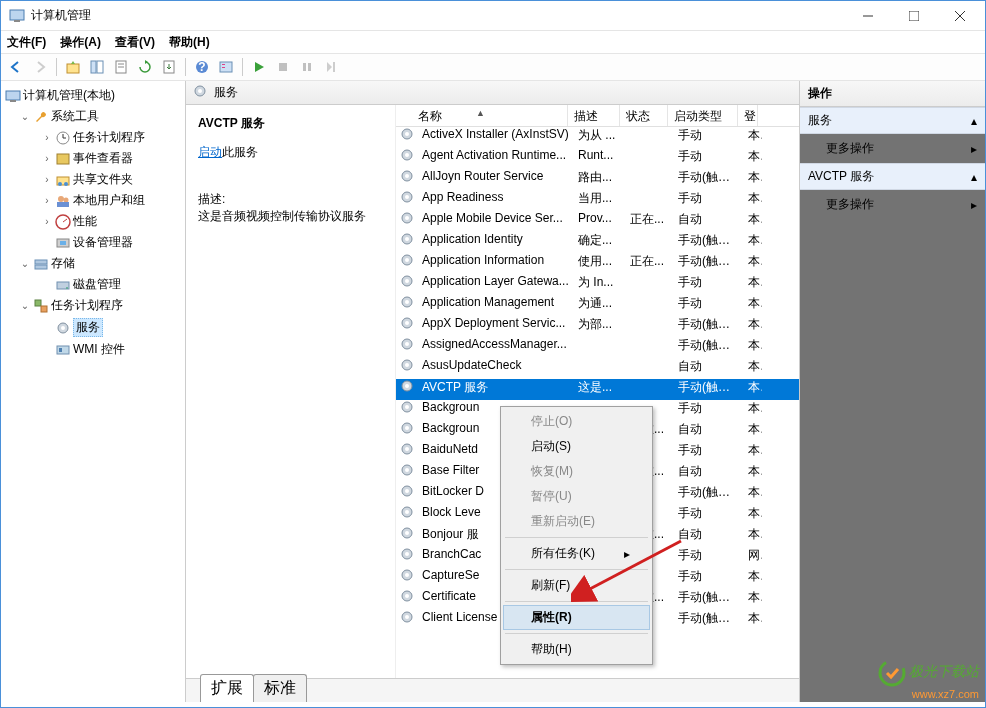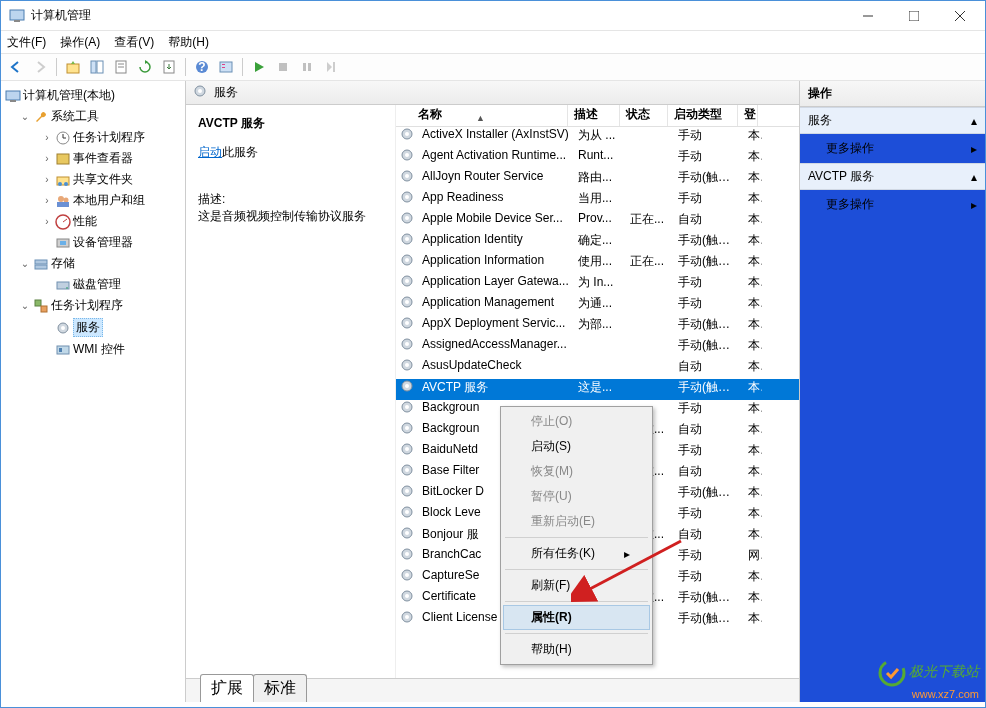--- a/index.html
+++ b/index.html
@@ -3,56 +3,56 @@
 <meta charset="utf-8">
 <style>
 * { box-sizing: border-box; margin: 0; padding: 0; font-family: "Microsoft YaHei", "Segoe UI", sans-serif; font-size: 12px; }
 body { background: #fff; width: 986px; height: 708px; overflow: hidden; position: relative; border: 1px solid #4a90d9; }
 .titlebar { height: 30px; display: flex; align-items: center; padding: 8px 2px; background: #fff; border-bottom: 1px solid #e5e5e5; }
 .titlebar .app-icon { width: 16px; height: 16px; margin: 0 6px; }
 .titlebar .title { flex: 1; }
 .win-controls { display: flex; }
 .win-btn { width: 46px; height: 30px; display: flex; align-items: center; justify-content: center; }
 .menubar { height: 22px; display: flex; align-items: center; padding: 0 6px; gap: 14px; }
-.menubar span { cursor: default; }
+.menubar span { cursor: default; font-weight: bold; }
 .toolbar { height: 28px; display: flex; align-items: center; padding: 0 4px; border-top: 1px solid #e5e5e5; border-bottom: 1px solid #e5e5e5; gap: 2px; background: #fdfdfd; }
 .tb-btn { width: 22px; height: 22px; display: flex; align-items: center; justify-content: center; border: 1px solid transparent; }
 .tb-sep { width: 1px; height: 18px; background: #ccc; margin: 0 3px; }
 .main { display: flex; height: calc(100% - 85px); }
 .tree-panel { width: 185px; border-right: 1px solid #ccc; padding: 4px 0; overflow: auto; }
 .tree-item { display: flex; align-items: center; padding: 2px 0 2px 4px; cursor: default; gap: 2px; white-space: nowrap; }
 .tree-item.indent1 { padding-left: 18px; }
 .tree-item.indent2 { padding-left: 40px; }
 .tree-item.selected .label { background: #cde8ff; border: 1px dotted #7ab8e8; padding: 0 2px; }
 .expander { width: 12px; height: 12px; display: flex; align-items: center; justify-content: center; font-size: 10px; color: #666; }
 .tree-icon { width: 16px; height: 16px; display: flex; align-items: center; justify-content: center; }
 .center { flex: 1; display: flex; flex-direction: column; border-right: 1px solid #ccc; }
 .center-header { height: 24px; background: linear-gradient(#f7f7f7,#ececec); border-bottom: 1px solid #ccc; display: flex; align-items: center; padding: 0 6px; gap: 6px; }
 .center-body { flex: 1; display: flex; overflow: hidden; }
 .detail-pane { width: 210px; padding: 10px 12px; border-right: 1px solid #eee; }
 .detail-pane .svc-name { font-weight: bold; margin-bottom: 12px; }
 .detail-pane .link { color: #0066cc; text-decoration: underline; display: inline; }
 .detail-pane .desc-label { margin-top: 30px; }
 .list-pane { flex: 1; overflow: hidden; position: relative; }
 .list-header { display: flex; background: #fff; border-bottom: 1px solid #e0e0e0; height: 22px; position: sticky; top: 0; }
-.list-header .col { padding: 3px 6px; border-right: 1px solid #e5e5e5; font-weight: bold; display:flex; align-items:flex-end; gap:4px;}
+.list-header .col { padding: 3px 6px; border-right: 1px solid #e5e5e5; font-weight: normal; display:flex; align-items:flex-start; gap:4px;}
 .list-body { overflow-y: scroll; overflow-x: scroll; height: calc(100% - 22px); }
 .row { display: flex; height: 21px; align-items: flex-start; white-space: nowrap; }
 .row.selected { background: #0078d7; color: #fff; }
 .row .cell { padding: 0 6px; overflow: hidden; text-overflow: ellipsis; }
 .row .svc-icon { width: 16px; height: 16px; margin-left: 4px; flex-shrink: 0; }
 .c-name { width: 172px; display:flex; align-items:center; }
 .c-desc { width: 52px; }
 .c-status { width: 48px; }
 .c-start { width: 70px; }
 .c-logon { width: 20px; }
 .tabs { height: 24px; display: flex; align-items: flex-end; padding-left: 14px; border-top: 1px solid #ccc; background: #f5f5f5; }
 .tab { padding: 3px 10px; border: 1px solid #999; border-bottom: none; background: #fff; margin-right: -1px; font-size: 16px; border-radius: 3px 3px 0 0;}
 .tab.inactive { background: #f0f0f0; }
-.actions-panel { width: 185px; background:#1d4ed8;}
+.actions-panel { width: 185px; background:#737373;}
 .actions-header { background: linear-gradient(#f7f7f7,#ececec); border-bottom: 1px solid #ccc; padding: 4px 8px; font-weight: bold; }
 .actions-section-hdr { background: #e8f0fb; padding: 4px 8px; display: flex; justify-content: space-between; align-items:center; border-top:1px solid #d0d8e4; border-bottom:1px solid #d0d8e4;}
 .actions-item { padding: 6px 8px 6px 26px; display:flex; justify-content:space-between; align-items:center;}
 .context-menu { position: absolute; left: 499px; top: 405px; width: 153px; background: #f0f0f0; border: 1px solid #a0a0a0; box-shadow: 2px 2px 4px rgba(0,0,0,0.25); z-index: 100; padding: 2px; }
 .ctx-item { padding: 4px 20px 4px 28px; display:flex; justify-content:space-between; align-items:center;}
 .ctx-item.disabled { color: #888; }
 .ctx-item.hover { background: #d8e6f2; border:1px solid #a8c8e4; padding: 3px 19px 3px 27px;}
 .ctx-sep { height: 1px; background: #d0d0d0; margin: 3px 2px; }
 .arrow-annotation { position: absolute; left: 570px; top: 530px; z-index: 200; pointer-events:none;}
 .watermark { position: absolute; right: 6px; bottom: 6px; text-align: right; z-index: 50; }

